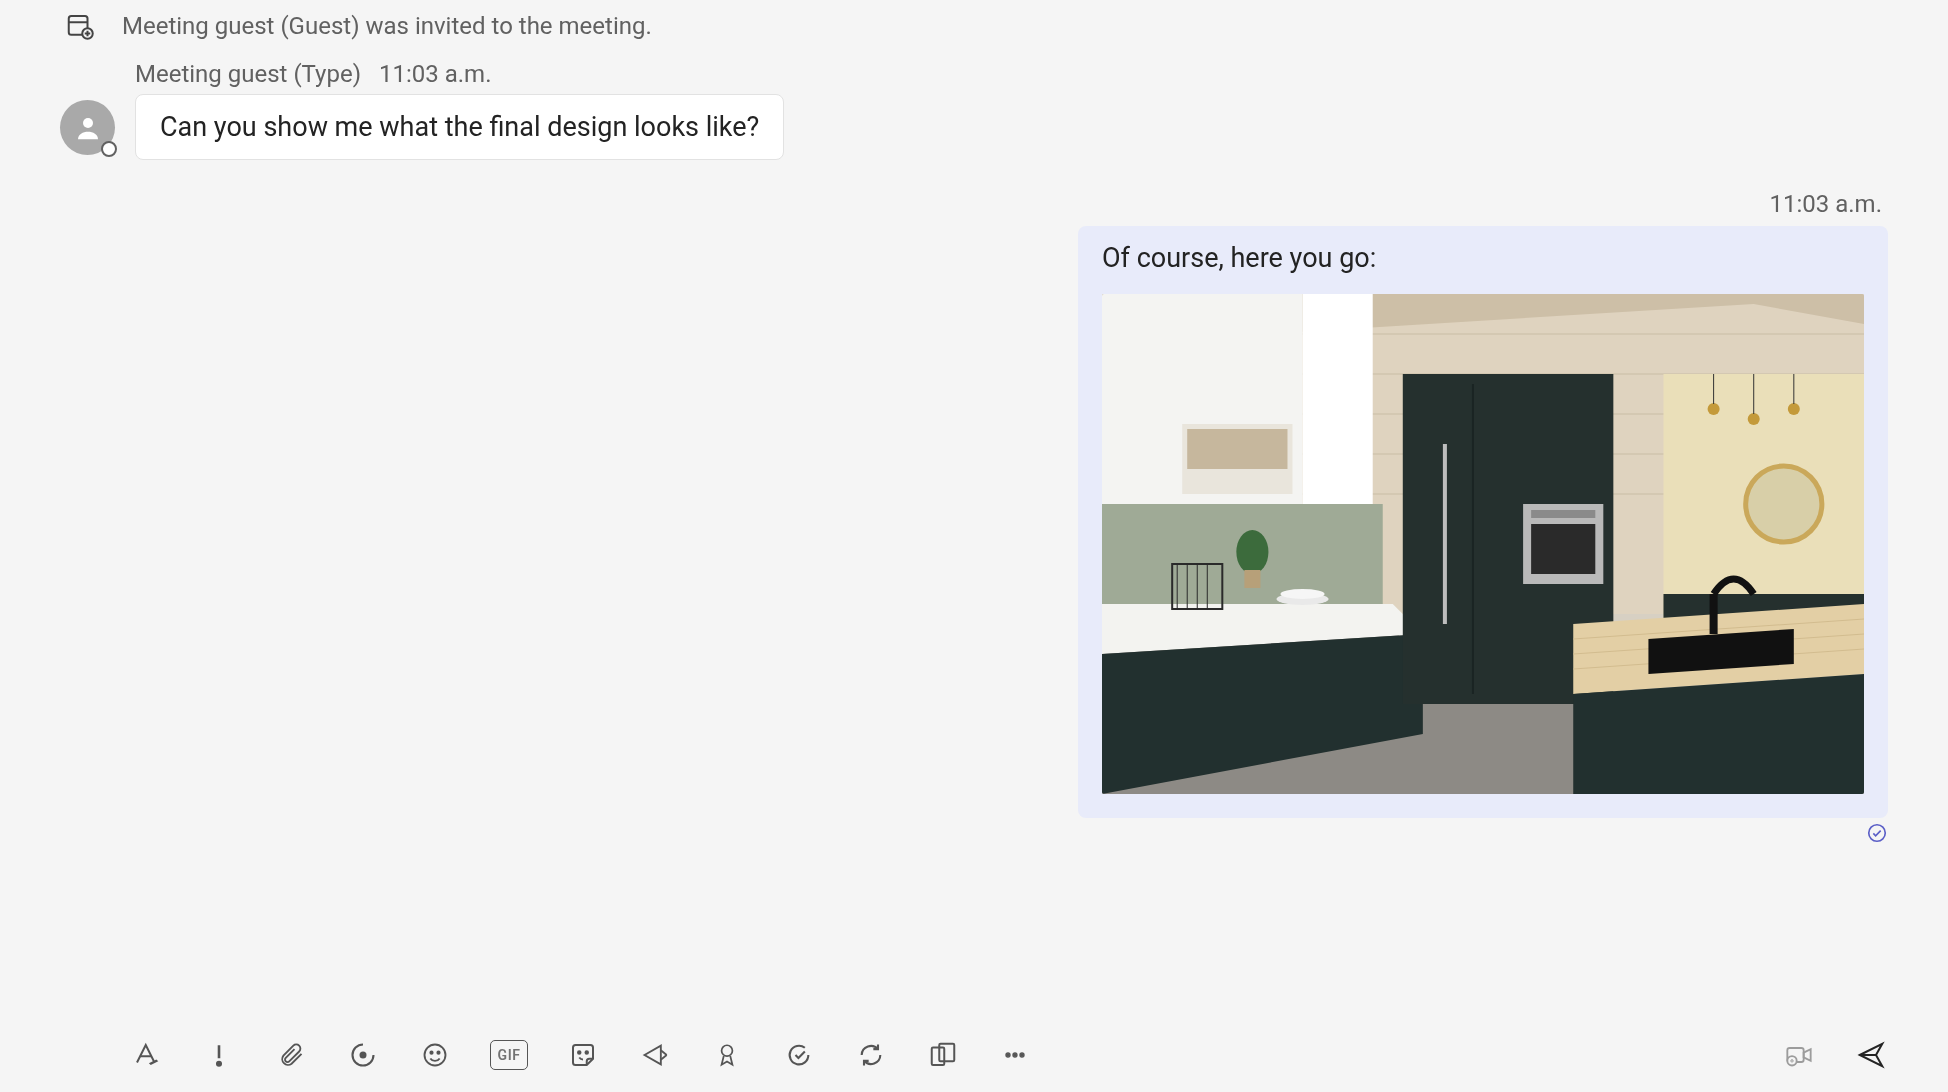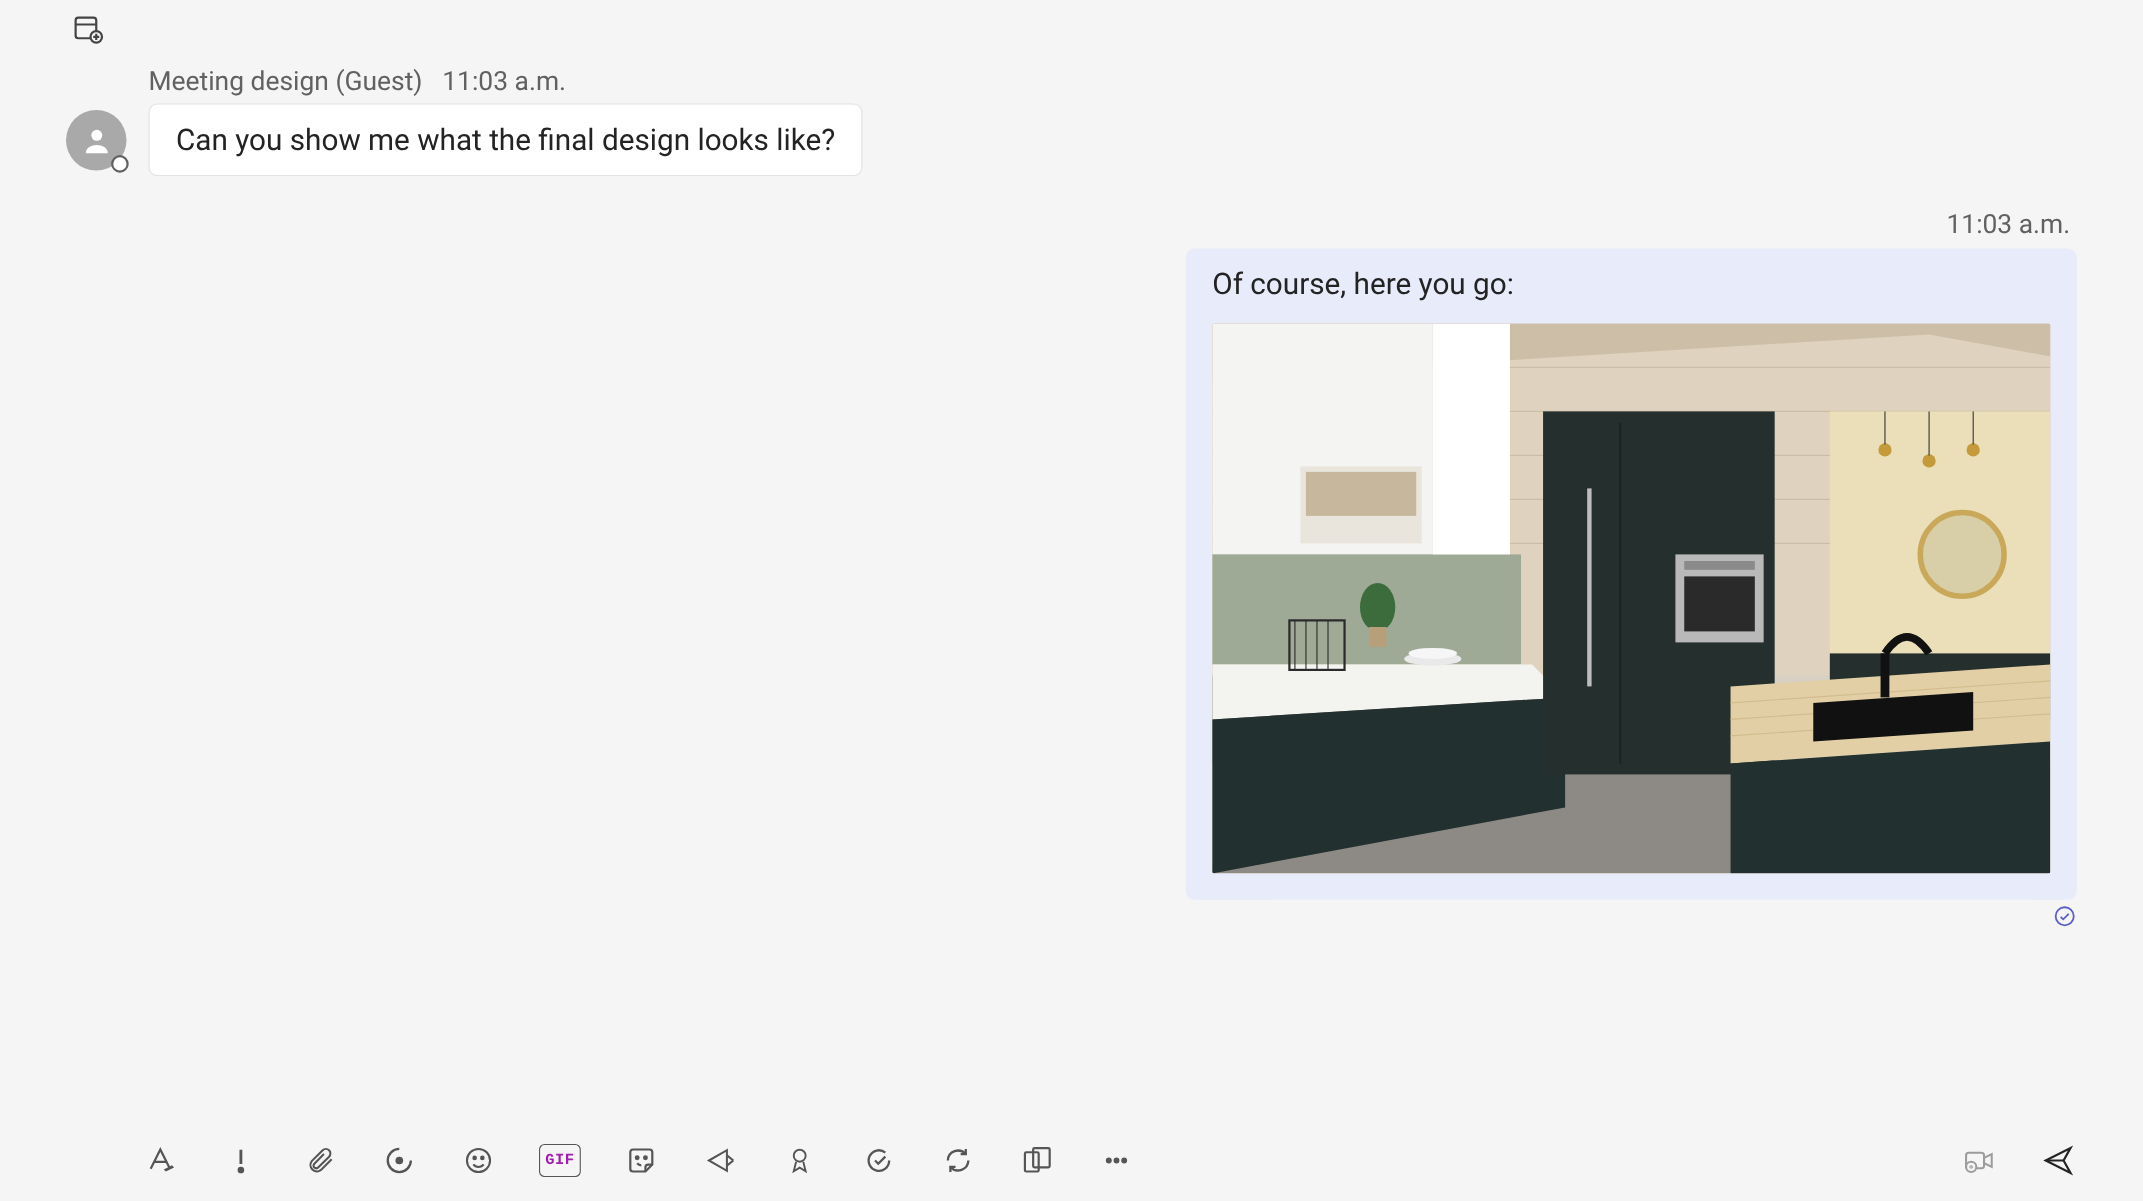--- a/index.html
+++ b/index.html
@@ -126,22 +126,21 @@
   .compose-input::placeholder { color:#8a8886; }
   .toolbar {
     display:flex; align-items:center; gap:38px;
     color:#616161;
   }
   .toolbar .spacer { flex:1; }
   .tool-btn {
     width:34px; height:34px;
     display:flex; align-items:center; justify-content:center;
     cursor:pointer;
-    color:#a21caf;
-    font-family:Liberation Mono, monospace;
+    color:#737373;
   }
   .tool-btn.gif-box {
     border:1.5px solid #555; border-radius:5px;
     font-size:14px; font-weight:600;
     width:38px; height:30px;
     letter-spacing:0.5px;
   }
   .tool-btn svg { stroke:#555; }
   .send-btn svg { stroke:#242424; }
   .video-share { opacity:0.55; }
@@ -157,33 +156,34 @@
   <div class="system-row">
     <span class="system-icon-wrap">
       <svg width="30" height="30" viewBox="0 0 24 24" fill="none" stroke="currentColor" stroke-width="1.6">
         <rect x="3" y="4" width="15" height="15" rx="2"></rect>
         <line x1="3" y1="9" x2="18" y2="9"></line>
         <circle cx="18" cy="18" r="4.2" fill="#f5f5f5"></circle>
         <line x1="18" y1="15.8" x2="18" y2="20.2"></line>
         <line x1="15.8" y1="18" x2="20.2" y2="18"></line>
       </svg>
     </span>
+    <span>Meeting guest (Guest) was invited to the meeting.</span>
   </div>
 
   <div class="msg-row">
     <div class="avatar">
       <svg width="30" height="30" viewBox="0 0 24 24" fill="#fff">
         <circle cx="12" cy="8" r="4"></circle>
         <path d="M4 21c0-4 4-6 8-6s8 2 8 6"></path>
       </svg>
       <span class="presence"></span>
     </div>
     <div class="msg-col">
       <div class="msg-header">
-        <span>Meeting design (Guest)</span>
+        <span>Meeting guest (Type)</span>
         <span>11:03 a.m.</span>
       </div>
       <div class="bubble-in">
         <span>Can you show me what the final design looks like?</span>
       </div>
     </div>
   </div>
 
   <div class="out-wrap">
     <div class="out-time">11:03 a.m.</div>

